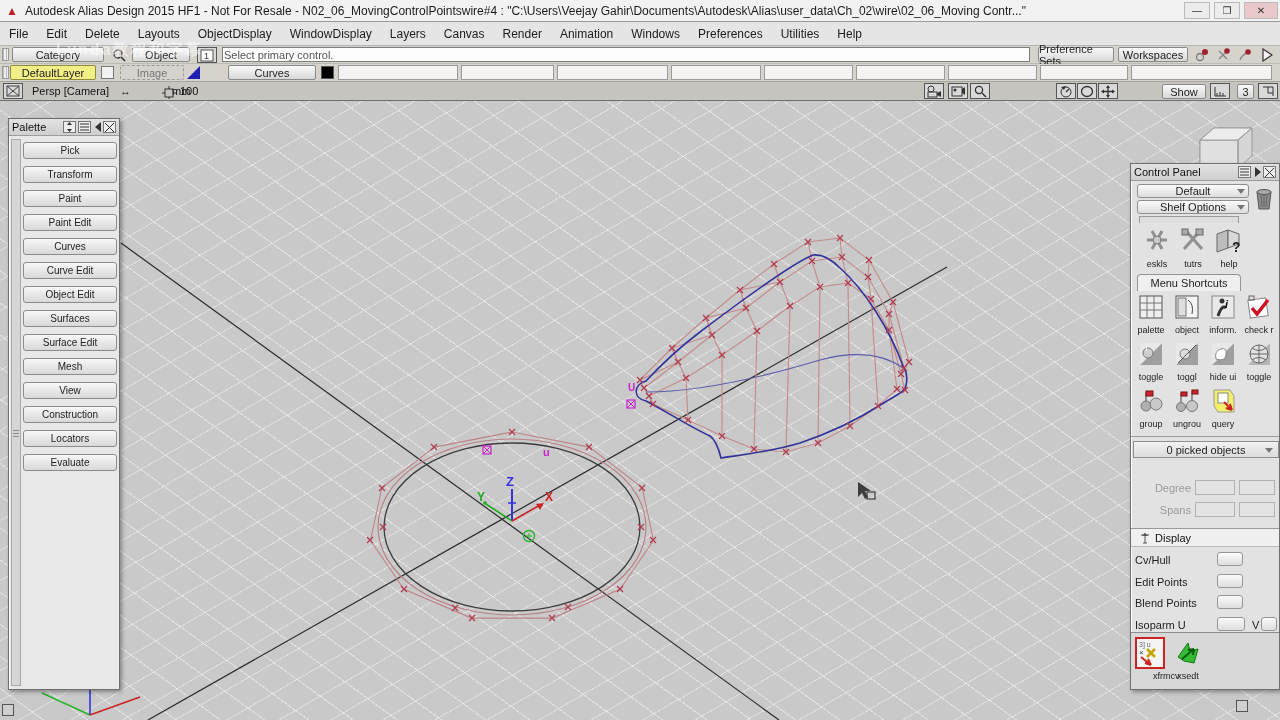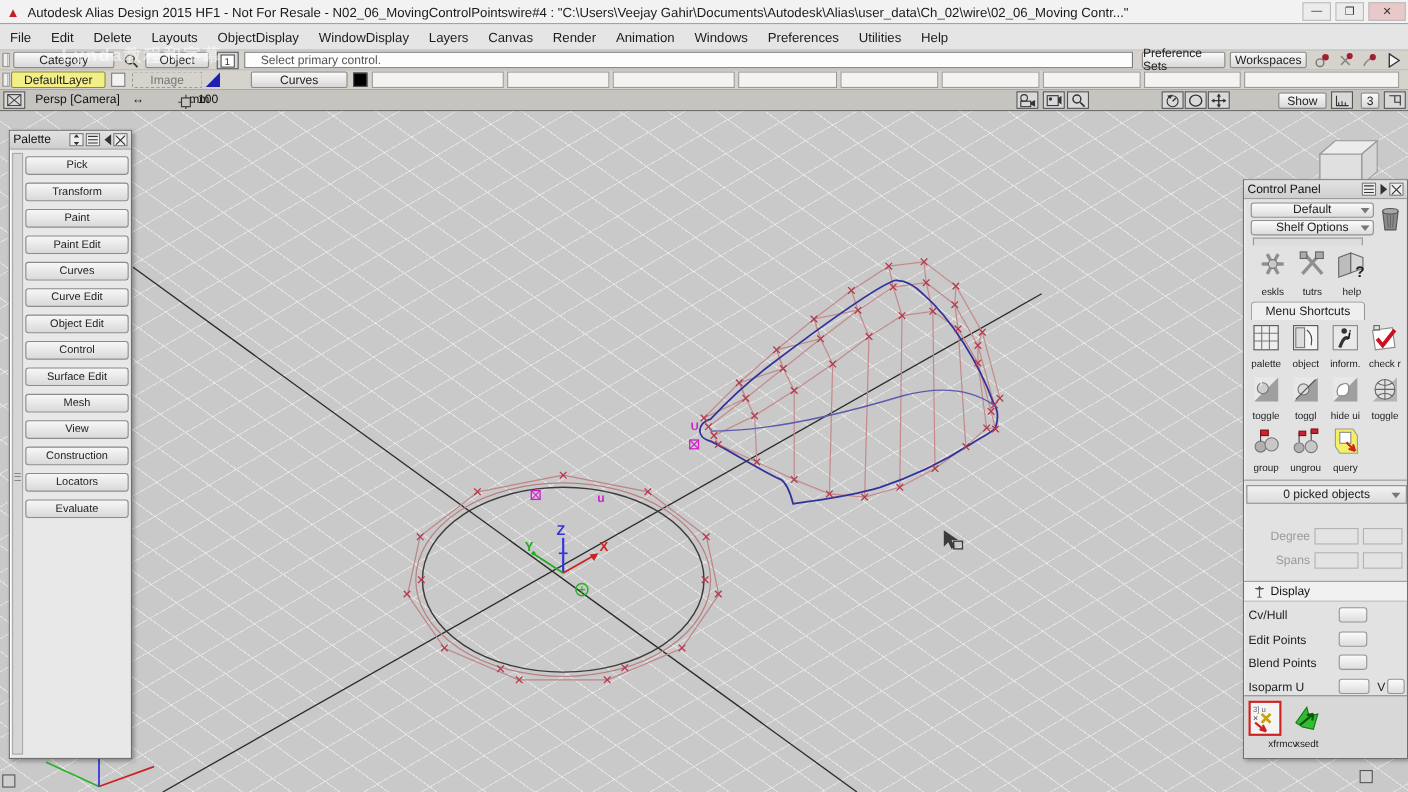--- a/index.html
+++ b/index.html
@@ -28,21 +28,21 @@
   #row3 { top:64px; height:18px; border-bottom:1px solid #a7a49e; }
   #row4 { top:82px; height:19px; background:#c6c4bf; border-bottom:1px solid #6f6f6f; }
 
   .btn3d { position:absolute; height:15px; top:1px; background:linear-gradient(#fafafa,#d8d8d8);
     border:1px solid #8a8a8a; border-radius:2px; font-size:11px; color:#222;
     display:flex; align-items:center; justify-content:center; }
   .grip { position:absolute; width:7px; top:2px; height:13px;
     background:repeating-linear-gradient(90deg,#bbb 0 1px,#eee 1px 3px); border:1px solid #999; }
   .field { position:absolute; top:1px; height:15px; background:#fdfdfd;
     border:1px solid #7c7c7c; font-size:11px; color:#555;
-    display:flex; align-items:center; padding-left:14px; overflow:hidden; white-space:nowrap; }
+    display:flex; align-items:center; padding-left:1px; overflow:hidden; white-space:nowrap; }
   .slot { background:#f4f3f1; border:1px solid #9a9a9a; }
   .iconbox { position:absolute; top:1px; width:18px; height:16px; display:flex;
     align-items:center; justify-content:center; }
   .vicon { position:absolute; top:1px; width:20px; height:16px; border:1px solid #555;
     background:#d9d9d9; display:flex; align-items:center; justify-content:center; }
 
   
   #viewport { position:absolute; left:0; top:101px; width:1280px; height:619px;
     background:
       repeating-linear-gradient(36deg, rgba(255,255,255,0.0) 0 25px, rgba(255,255,255,0.45) 25px 26px),
@@ -444,21 +444,21 @@
         <div class="bars"></div>
       </div>
     <div id="pal-list">
       <div class="pal-btn">Pick</div>
       <div class="pal-btn">Transform</div>
       <div class="pal-btn">Paint</div>
       <div class="pal-btn">Paint Edit</div>
       <div class="pal-btn">Curves</div>
       <div class="pal-btn">Curve Edit</div>
       <div class="pal-btn">Object Edit</div>
-      <div class="pal-btn">Control</div>
+      <div class="pal-btn">Surfaces</div>
       <div class="pal-btn">Surface Edit</div>
       <div class="pal-btn">Mesh</div>
       <div class="pal-btn">View</div>
       <div class="pal-btn">Construction</div>
       <div class="pal-btn">Locators</div>
       <div class="pal-btn">Evaluate</div>
     </div>
   </div>
 
   <div id="cpanel" class="fwin">

